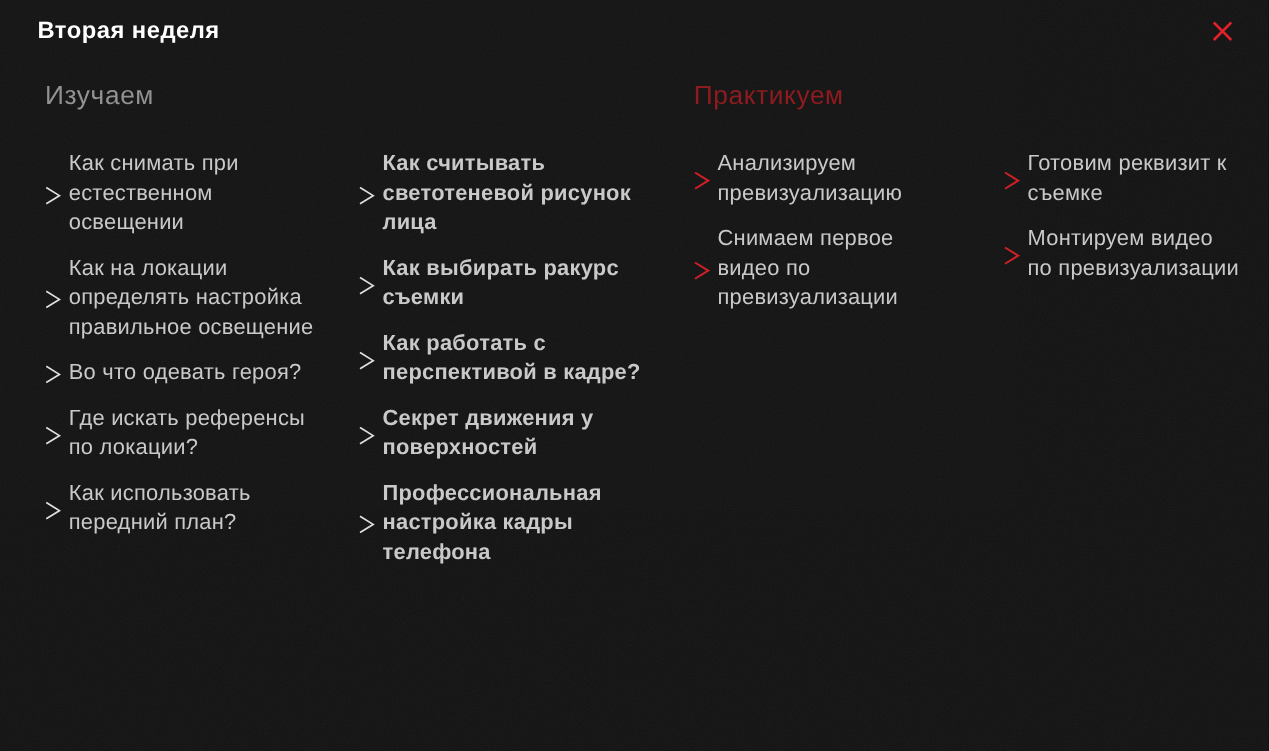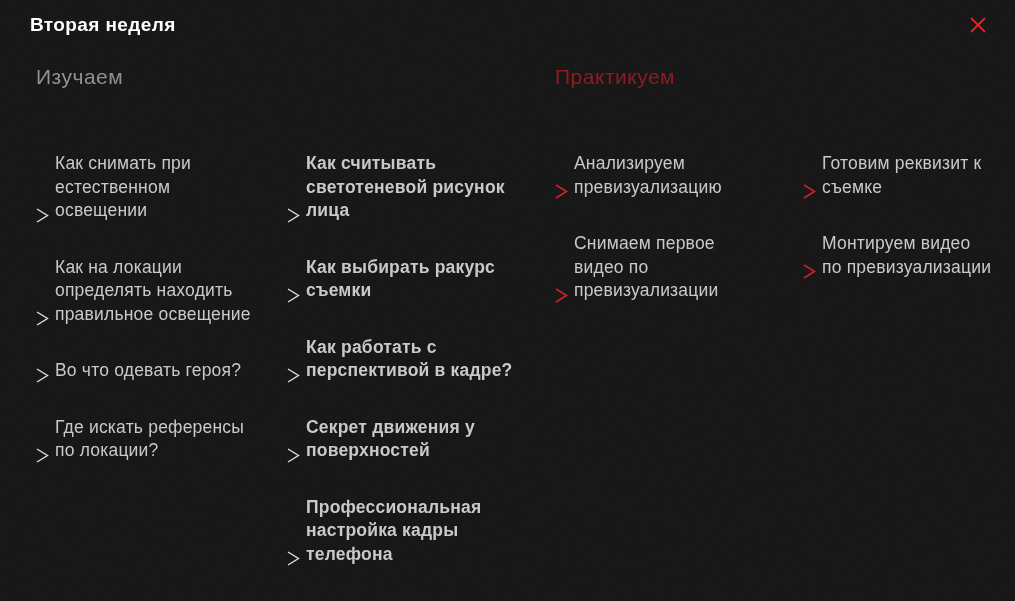--- a/index.html
+++ b/index.html
@@ -84,27 +84,26 @@
     grid-row: 2;
     margin-top: 17px;
     padding-right: 26px;
   }
   .list.c1 { grid-column: 1; padding-right: 18px; }
   .list.c2 { grid-column: 2; font-weight: bold; }
   .list.c3 { grid-column: 3; padding-right: 30px; }
   .list.c4 { grid-column: 4; padding-right: 20px; }
   .item {
     display: flex;
-    align-items: flex-end;
+    align-items: center;
     margin-bottom: 13px;
     color: #c9c9c9;
     font-size: 17.5px;
     line-height: 23.5px;
     letter-spacing: 0.2px;
-    margin-top: 33px;
   }
   .chev {
     flex: 0 0 auto;
     width: 13px;
     margin-right: 6px;
     margin-top: 4px;
     line-height: 0;
   }
   .txt { flex: 1 1 auto; }
 </style>
@@ -146,33 +145,39 @@
         <div class="item">
           <span class="chev"><svg width="13" height="15" viewBox="0 0 13 15">
                 <polyline points="1,1 11.5,7.5 1,14" fill="none" stroke="#dedede" stroke-width="1.4"></polyline>
               </svg></span>
           <span class="txt">Как снимать при естественном освещении</span>
         </div>
         <div class="item">
           <span class="chev"><svg width="13" height="15" viewBox="0 0 13 15">
                 <polyline points="1,1 11.5,7.5 1,14" fill="none" stroke="#dedede" stroke-width="1.4"></polyline>
               </svg></span>
-          <span class="txt">Как на локации определять находить правильное освещение</span>
+          <span class="txt">Как на локации определять настройка правильное освещение</span>
         </div>
         <div class="item">
           <span class="chev"><svg width="13" height="15" viewBox="0 0 13 15">
                 <polyline points="1,1 11.5,7.5 1,14" fill="none" stroke="#dedede" stroke-width="1.4"></polyline>
               </svg></span>
           <span class="txt">Во что одевать героя?</span>
         </div>
         <div class="item">
           <span class="chev"><svg width="13" height="15" viewBox="0 0 13 15">
                 <polyline points="1,1 11.5,7.5 1,14" fill="none" stroke="#dedede" stroke-width="1.4"></polyline>
               </svg></span>
           <span class="txt">Где искать референсы по локации?</span>
+        </div>
+        <div class="item">
+          <span class="chev"><svg width="13" height="15" viewBox="0 0 13 15">
+                <polyline points="1,1 11.5,7.5 1,14" fill="none" stroke="#dedede" stroke-width="1.4"></polyline>
+              </svg></span>
+          <span class="txt">Как использовать передний план?</span>
         </div>
       </div>
 
       <div class="list c2">
         <div class="item">
           <span class="chev"><svg width="13" height="15" viewBox="0 0 13 15">
                 <polyline points="1,1 11.5,7.5 1,14" fill="none" stroke="#dedede" stroke-width="1.4"></polyline>
               </svg></span>
           <span class="txt">Как считывать светотеневой рисунок лица</span>
         </div>

